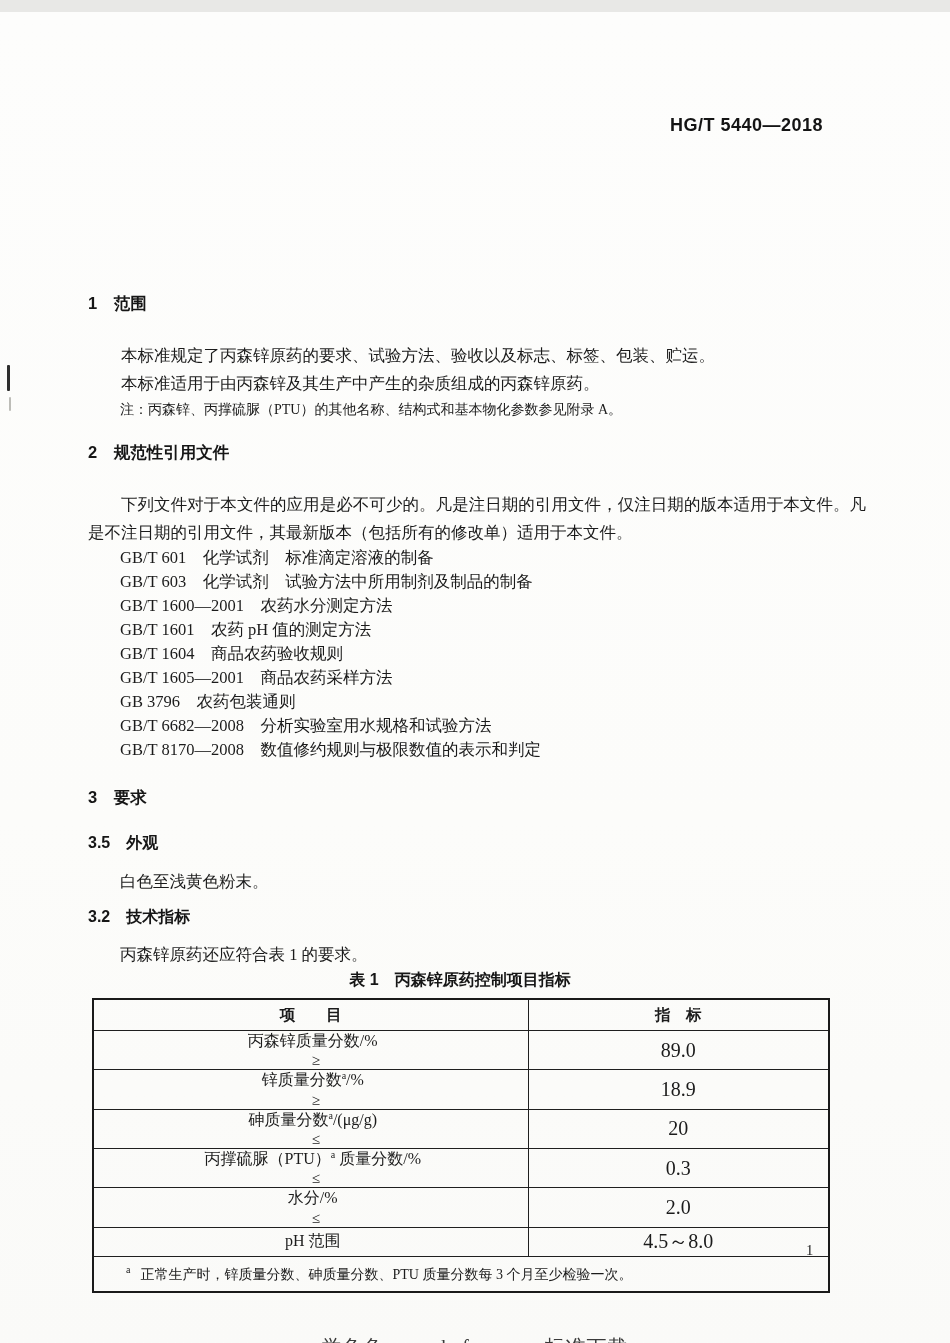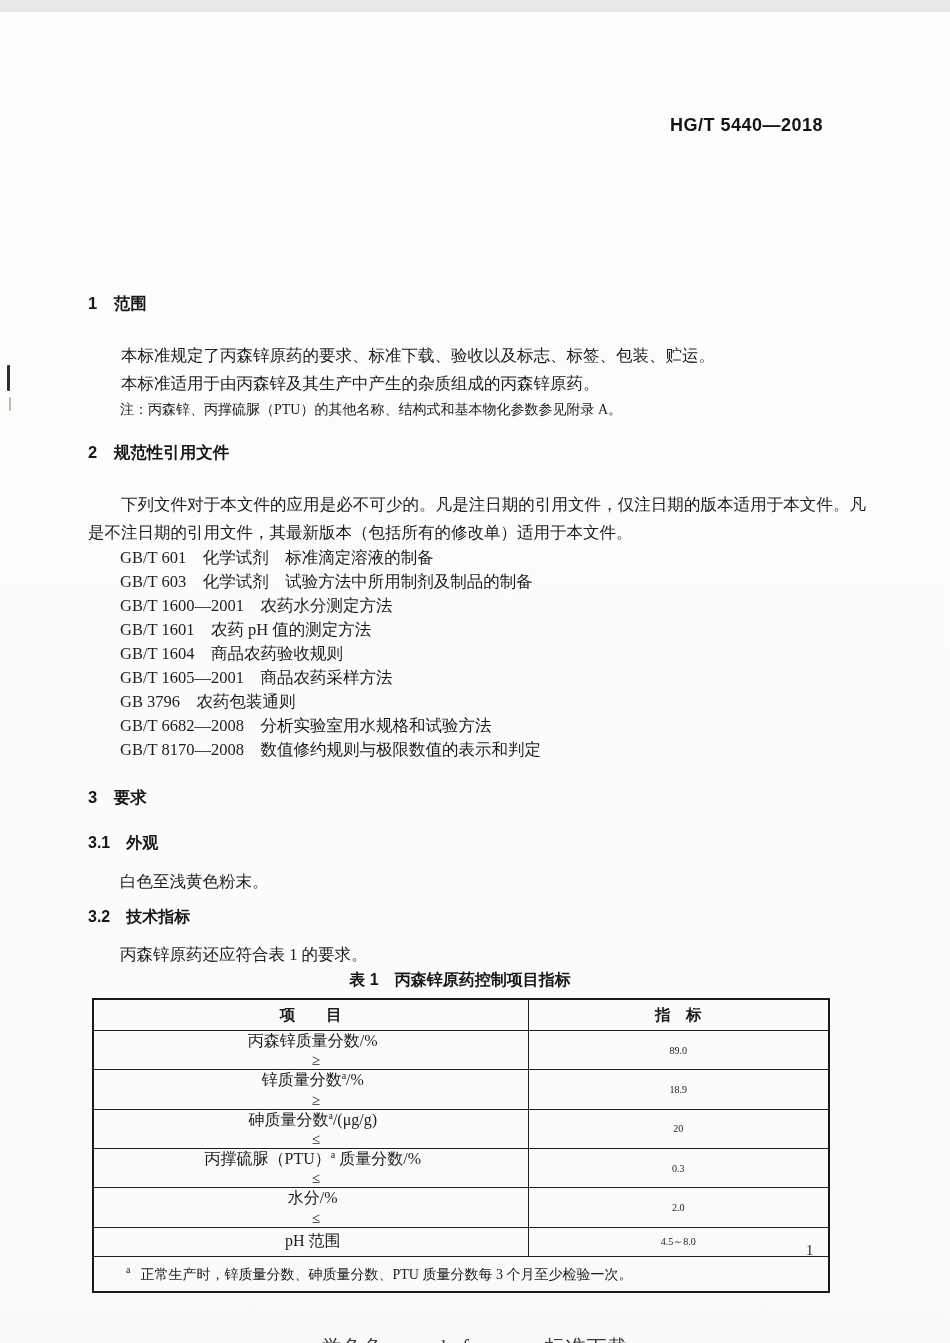--- a/index.html
+++ b/index.html
@@ -83,21 +83,21 @@
     font-family: "Liberation Sans", "DejaVu Sans", sans-serif;
     font-weight: bold; font-size: 15.5px;
   }
   .c-item { height: 28px; }
   .item-flex {
     display: flex; justify-content: space-between; align-items: center;
     padding: 0 10px 0 14px; font-size: 16px; flex-direction: column;
   }
   .item-text sup { font-size: 10px; }
   .rel { font-size: 15px; padding-left: 6px; }
-  .c-val { text-align: center; font-size: 10px; }
+  .c-val { text-align: center; font-size: 20px; }
   .footnote-cell {
     height: 34px; font-size: 14px; padding-left: 32px !important;
   }
   .footnote-cell sup { font-size: 10px; margin-right: 10px; }
 
   .footer-marker {
     position: absolute; top: 1232px; left: 92px; width: 736px;
     text-align: center; font-size: 13.5px;
   }
   .page-num {
@@ -115,41 +115,41 @@
 
 <div class="page">
 
   <div class="scan-artifact"></div>
   <div class="scan-artifact2"></div>
 
   <div class="std-code">HG/T 5440—2018</div>
 
 
   <h2 class="sec-h" style="top:281px">1　范围</h2>
-  <p class="body-p ind" style="top:330px">本标准规定了丙森锌原药的要求、标准下载、验收以及标志、标签、包装、贮运。</p>
+  <p class="body-p ind" style="top:330px">本标准规定了丙森锌原药的要求、试验方法、验收以及标志、标签、包装、贮运。</p>
   <p class="body-p ind" style="top:358px">本标准适用于由丙森锌及其生产中产生的杂质组成的丙森锌原药。</p>
   <p class="note-p" style="top:388px">注：丙森锌、丙撑硫脲（PTU）的其他名称、结构式和基本物化参数参见附录 A。</p>
 
   <h2 class="sec-h" style="top:430px">2　规范性引用文件</h2>
   <p class="body-p ind" style="top:479px">下列文件对于本文件的应用是必不可少的。凡是注日期的引用文件，仅注日期的版本适用于本文件。凡是不注日期的引用文件，其最新版本（包括所有的修改单）适用于本文件。</p>
 
   <ul class="refs">
     <li>GB/T 601　化学试剂　标准滴定溶液的制备</li>
     <li>GB/T 603　化学试剂　试验方法中所用制剂及制品的制备</li>
     <li>GB/T 1600—2001　农药水分测定方法</li>
     <li>GB/T 1601　农药 pH 值的测定方法</li>
     <li>GB/T 1604　商品农药验收规则</li>
     <li>GB/T 1605—2001　商品农药采样方法</li>
     <li>GB 3796　农药包装通则</li>
     <li>GB/T 6682—2008　分析实验室用水规格和试验方法</li>
     <li>GB/T 8170—2008　数值修约规则与极限数值的表示和判定</li>
   </ul>
 
   <h2 class="sec-h" style="top:775px">3　要求</h2>
-  <h3 class="sec-h" style="top:821px;font-size:16px">3.1　外观</h3>
+  <h3 class="sec-h" style="top:821px;font-size:16px">3.5　外观</h3>
   <p class="body-p" style="top:856px;left:120px;width:746px">白色至浅黄色粉末。</p>
   <h3 class="sec-h" style="top:895px;font-size:16px">3.2　技术指标</h3>
   <p class="body-p" style="top:929px;left:120px;width:746px">丙森锌原药还应符合表 1 的要求。</p>
 
   <div class="tbl-caption">表 1　丙森锌原药控制项目指标</div>
 
   <table class="spec">
     <colgroup>
         <col style="width:435px">
         <col style="width:301px">

